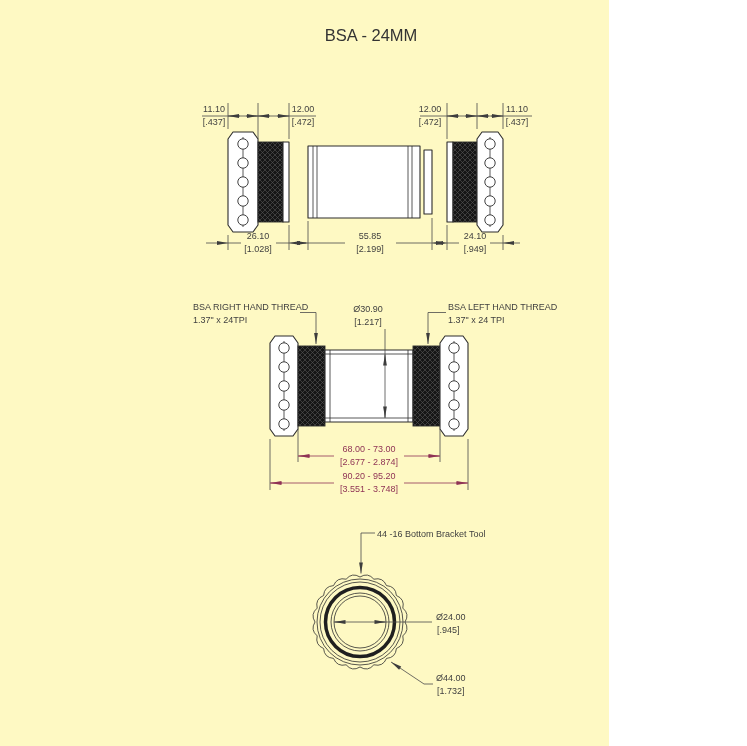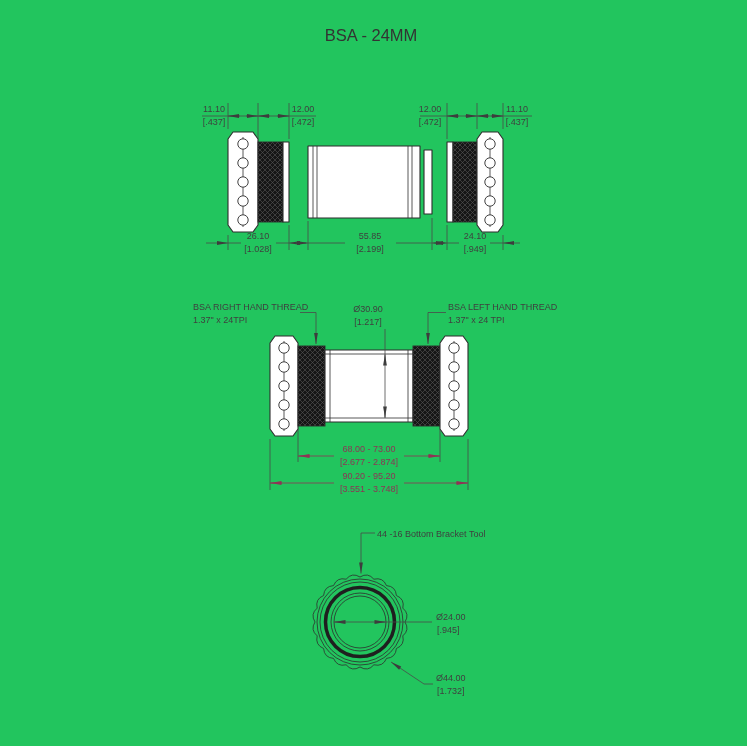--- a/index.html
+++ b/index.html
@@ -1,16 +1,16 @@
 <!DOCTYPE html>
 <html><head>
 <meta charset="utf-8">
 <style>
   html,body{margin:0;padding:0;background:#ffffff;}
-  .stage{position:relative;width:747px;height:746px;background:#22c55e;overflow:hidden;}
+  .stage{position:relative;width:609px;height:746px;background:#fef9c3;overflow:hidden;}
   text{font-family:"Liberation Sans", sans-serif;}
   .title{font-size:16.5px;fill:#333333;}
   .dimtxt{font-size:9px;fill:#3f3f3f;}
   .redtxt{font-size:9px;fill:#8f3355;}
   .geo{stroke:#2d2d2d;stroke-width:1.1;fill:#ffffff;stroke-linejoin:round;}
   .geoThin{stroke:#2d2d2d;stroke-width:0.8;fill:none;}
   .thread{fill:url(#thr);stroke:#2d2d2d;stroke-width:0.9;}
   .bump{fill:#ffffff;stroke:#2d2d2d;stroke-width:0.9;}
   .dim{stroke:#4a4a4a;stroke-width:0.8;fill:none;}
   .red{stroke:#8f3355;stroke-width:0.8;fill:none;}

